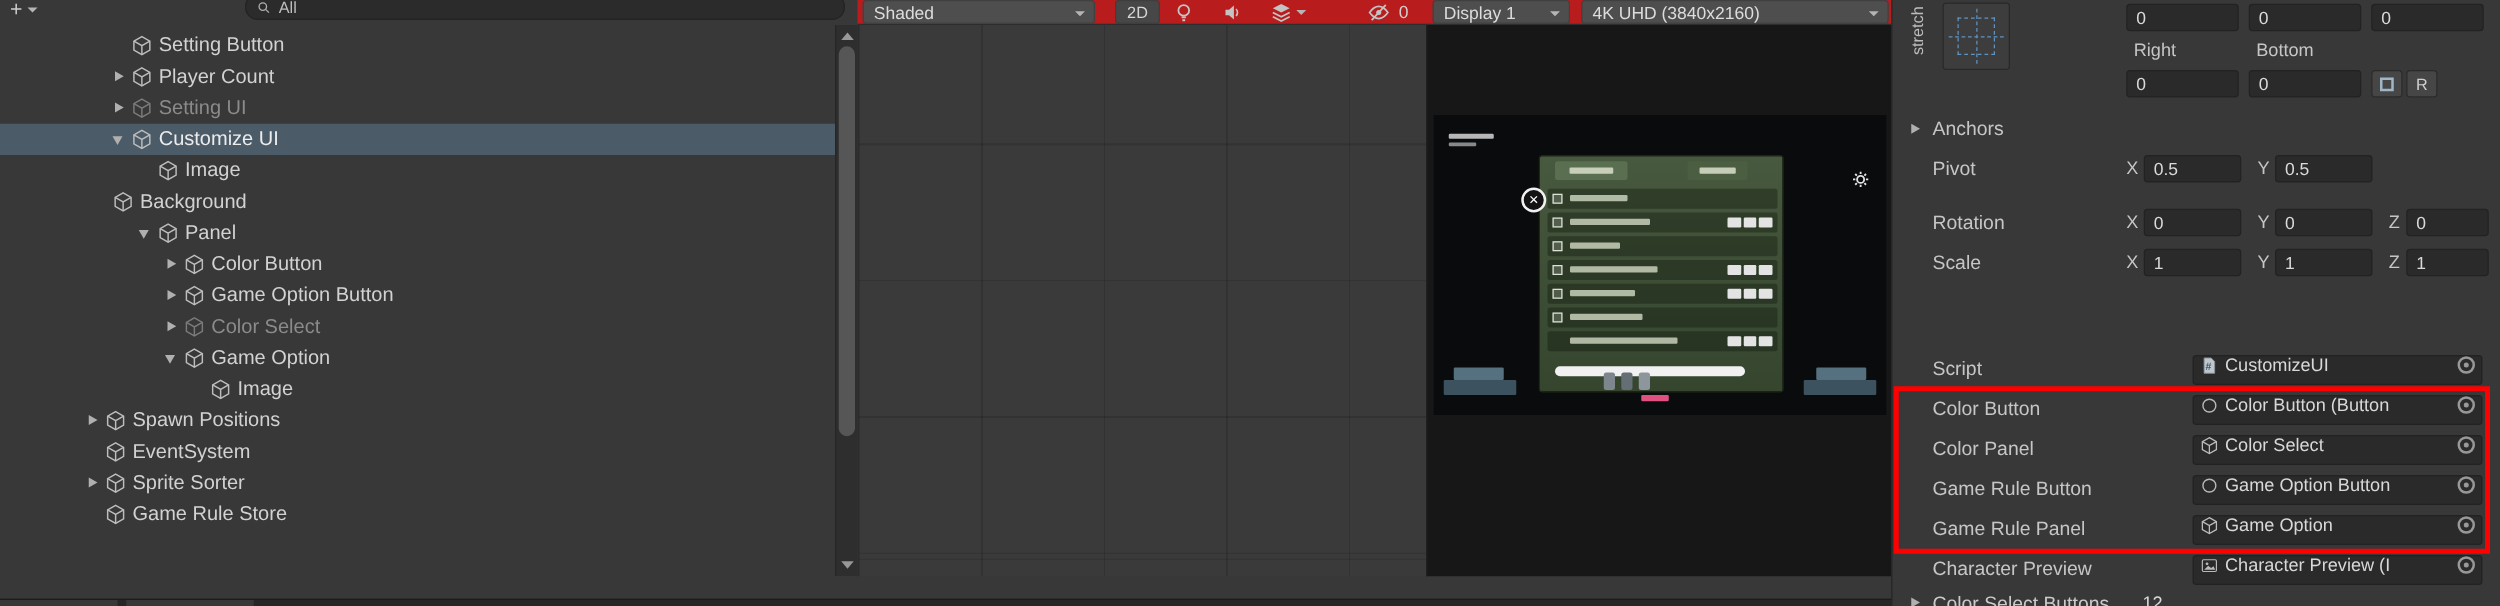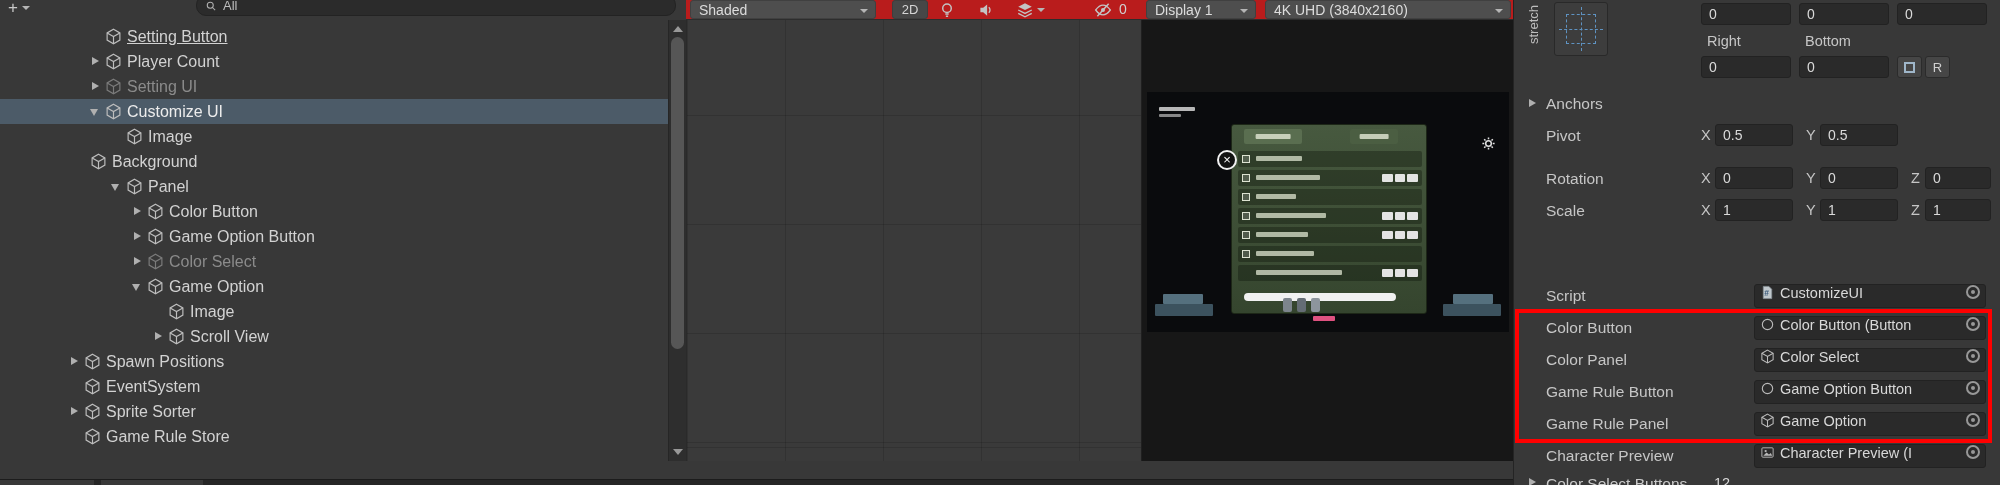--- a/index.html
+++ b/index.html
@@ -191,21 +191,21 @@
         <span class="caret"></span>
       </div>
       <div class="h-search">
         <svg viewBox="0 0 16 16">
             <use href="#sym-search"></use>
           </svg>
         <span>All</span>
       </div>
     </div>
     <div class="tree">
-        <div class="h-row" style="padding-left: 87px; text-decoration: underline;">
+        <div class="h-row" style="padding-left: 87px;">
           <span class="fold"></span>
           <svg class="cube" viewBox="0 0 16 16">
             <use href="#sym-cube"></use>
           </svg>
           <span class="hlbl">Setting Button</span>
         </div>
         <div class="h-row" style="padding-left: 87px;">
           <span class="fold collapsed"></span>
           <svg class="cube" viewBox="0 0 16 16">
             <use href="#sym-cube"></use>
@@ -274,27 +274,20 @@
             <use href="#sym-cube"></use>
           </svg>
           <span class="hlbl">Game Option</span>
         </div>
         <div class="h-row" style="padding-left: 150px;">
           <span class="fold"></span>
           <svg class="cube" viewBox="0 0 16 16">
             <use href="#sym-cube"></use>
           </svg>
           <span class="hlbl">Image</span>
-        </div>
-        <div class="h-row" style="padding-left: 150px;">
-          <span class="fold collapsed"></span>
-          <svg class="cube" viewBox="0 0 16 16">
-            <use href="#sym-cube"></use>
-          </svg>
-          <span class="hlbl">Scroll View</span>
         </div>
         <div class="h-row" style="padding-left: 66px;">
           <span class="fold collapsed"></span>
           <svg class="cube" viewBox="0 0 16 16">
             <use href="#sym-cube"></use>
           </svg>
           <span class="hlbl">Spawn Positions</span>
         </div>
         <div class="h-row" style="padding-left: 66px;">
           <span class="fold"></span>

